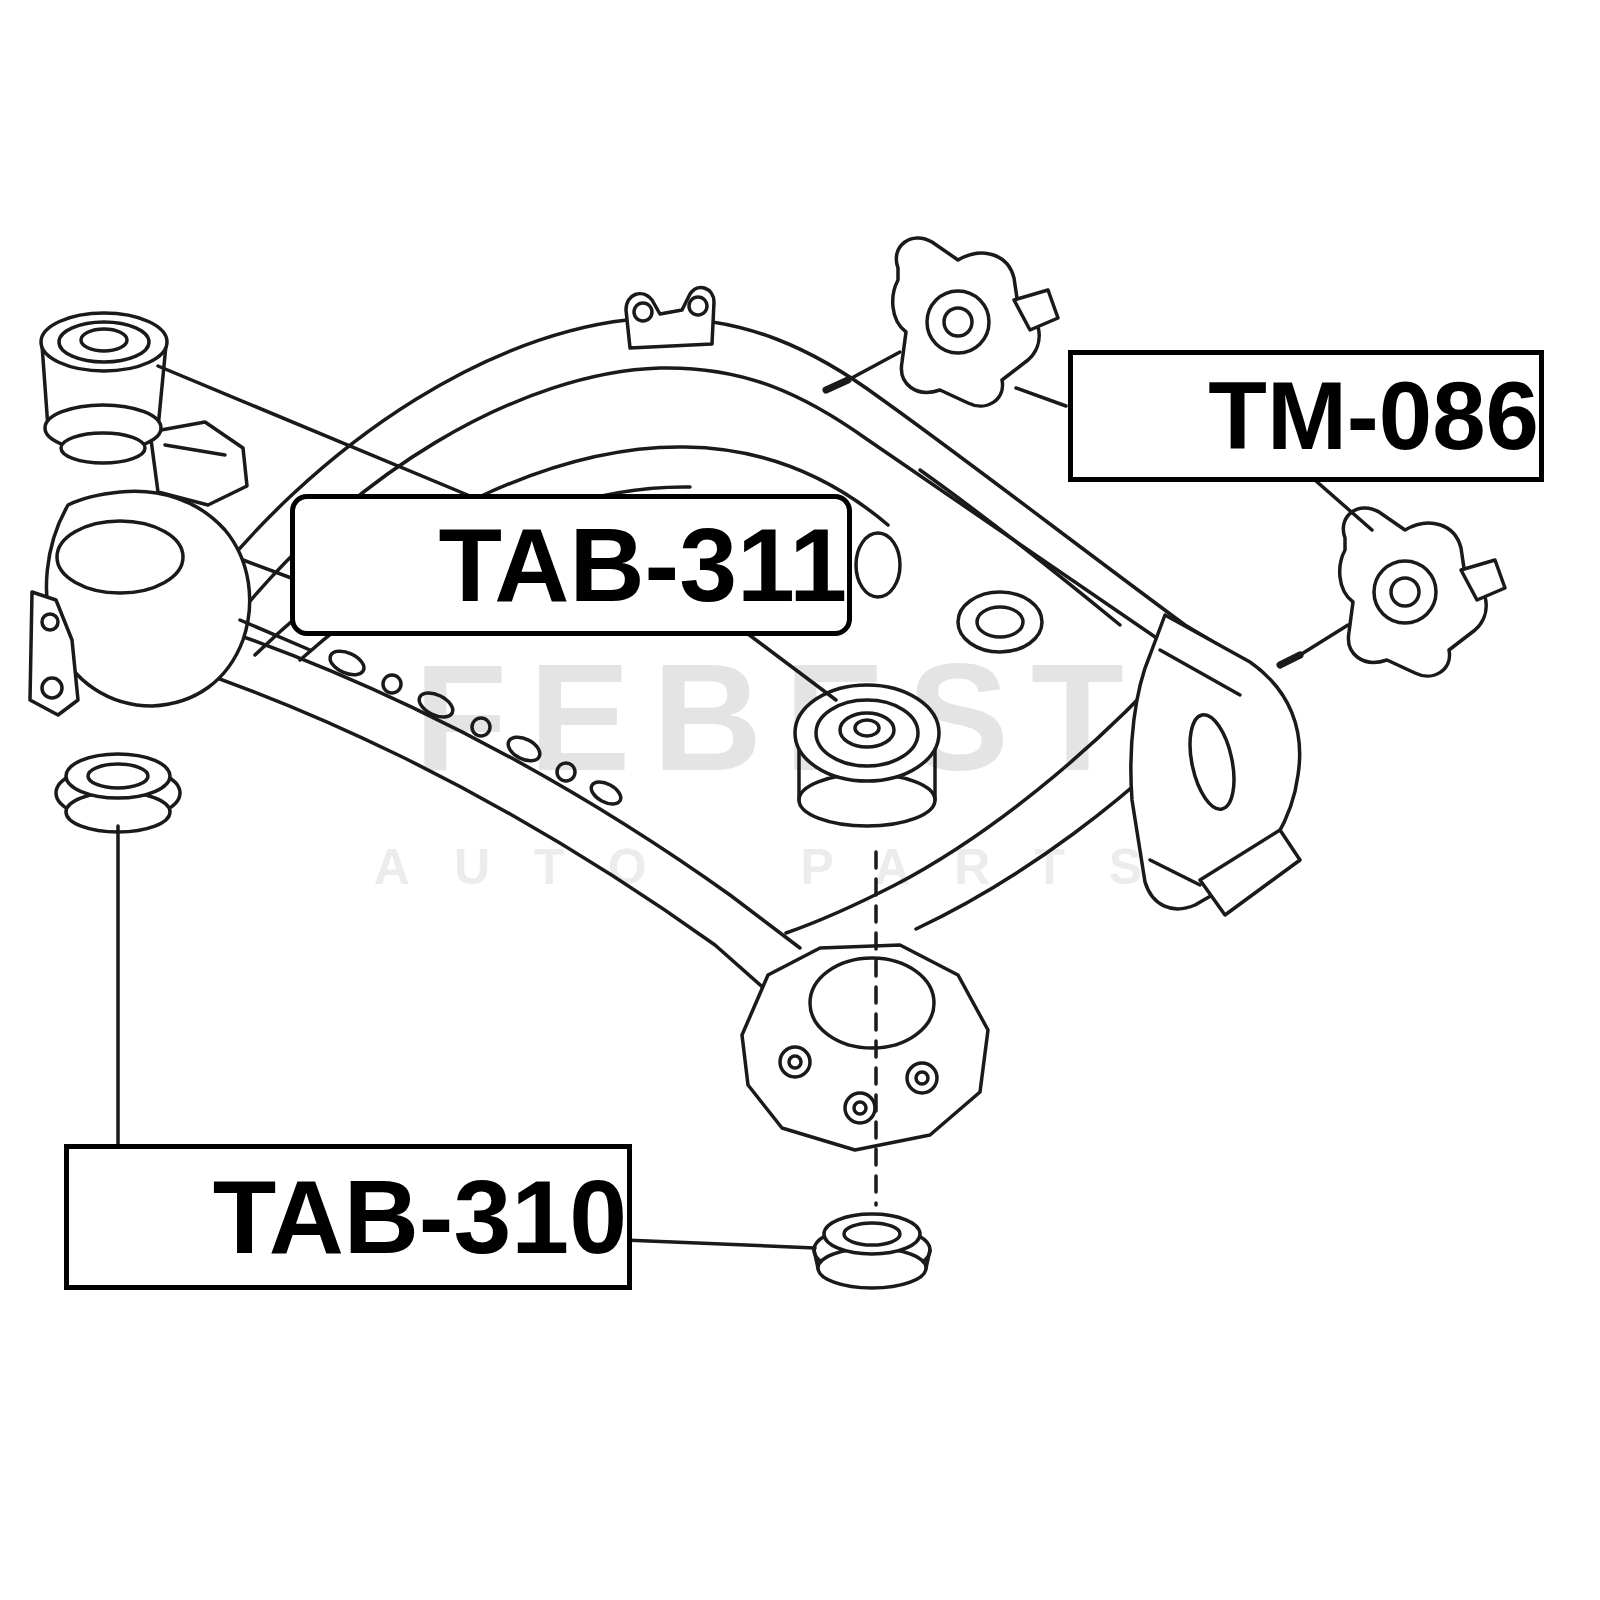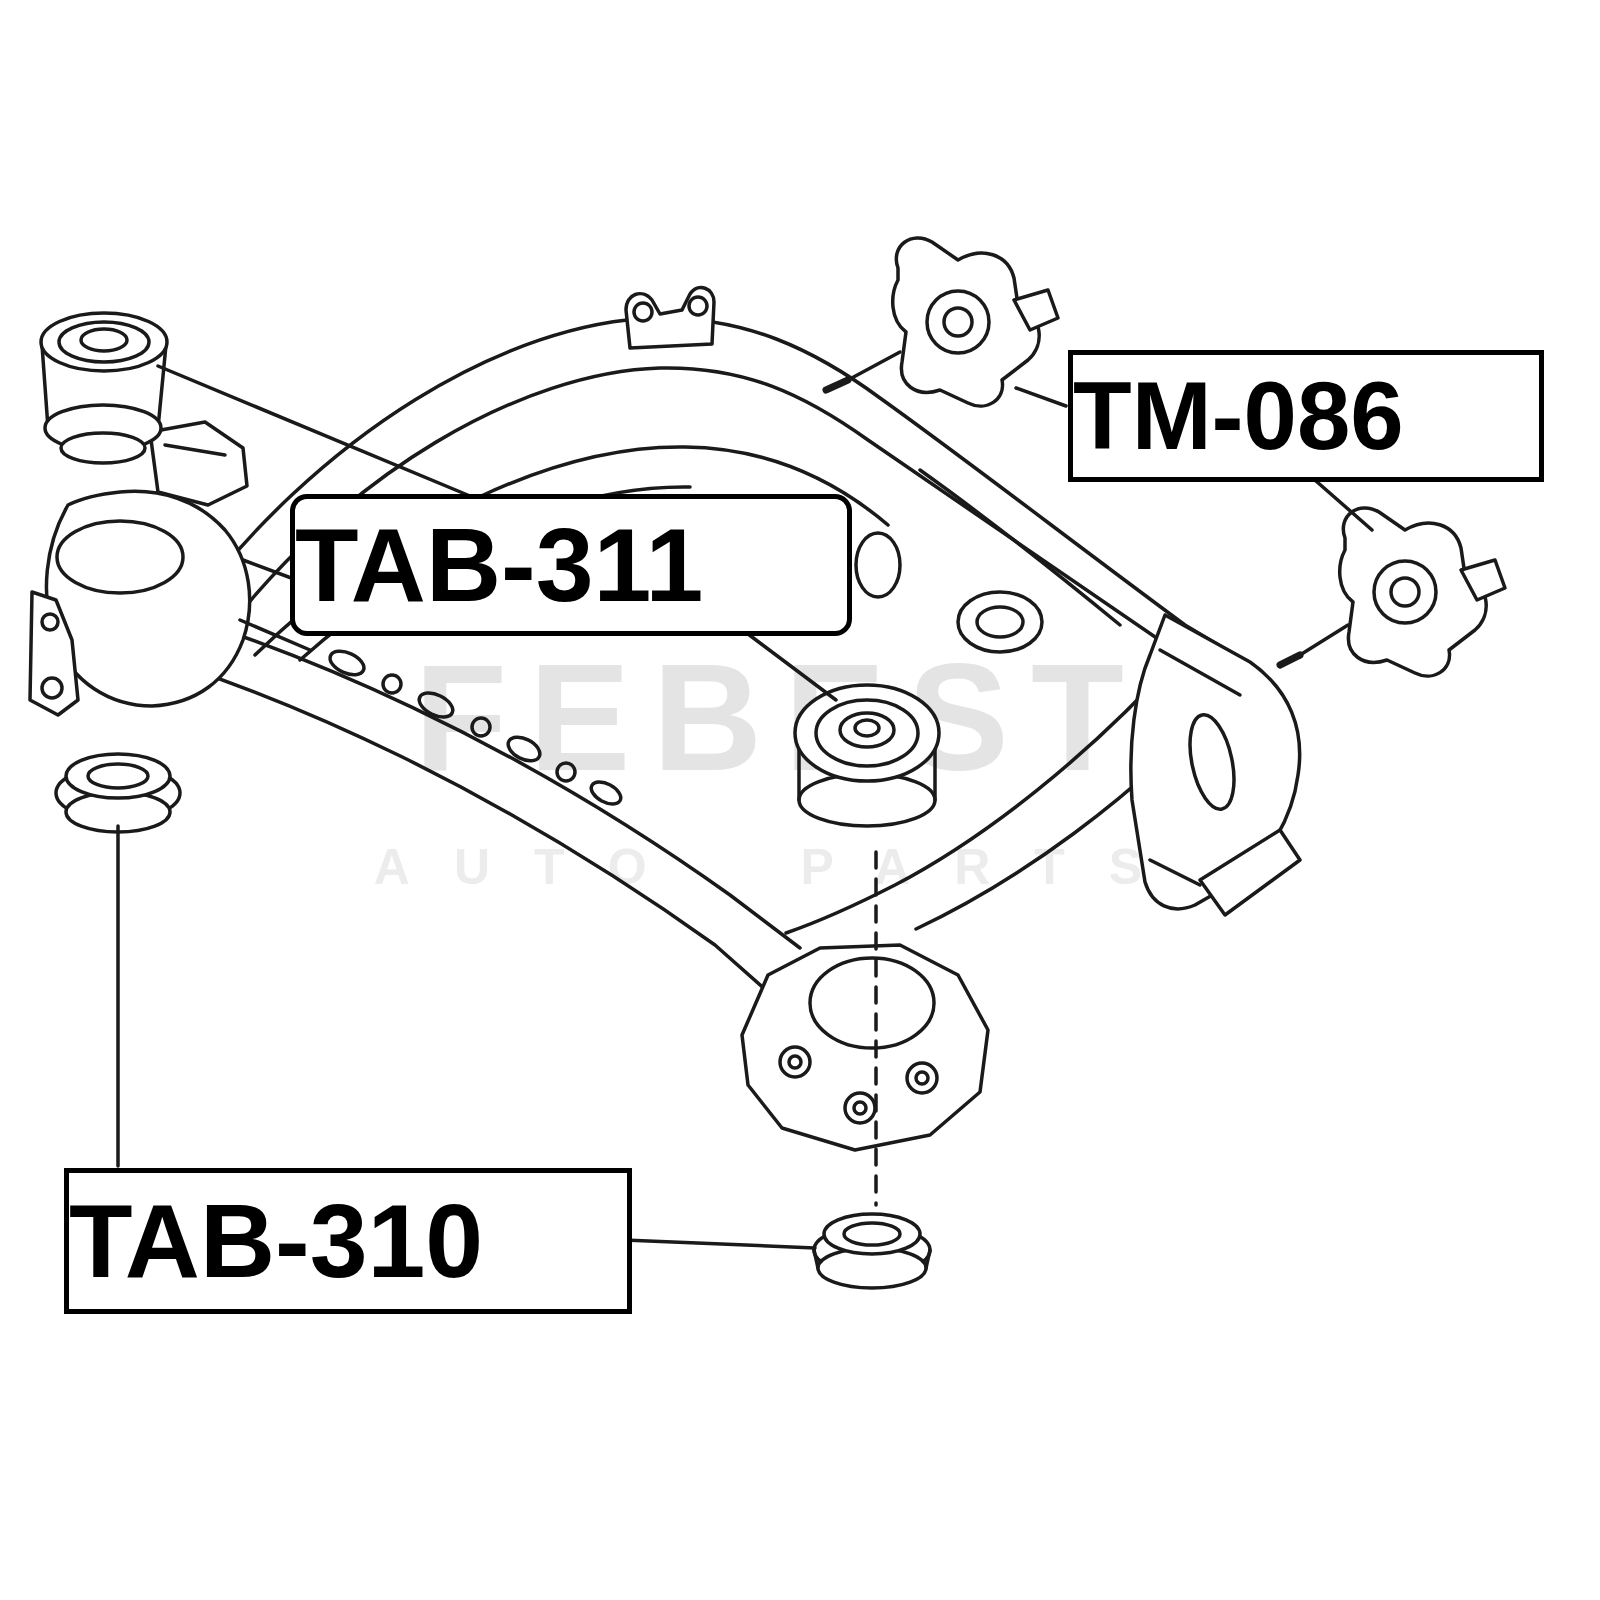--- a/index.html
+++ b/index.html
@@ -20,27 +20,27 @@
   .wm2{
     position:absolute;left:340px;top:838px;width:880px;
     font-size:50px;font-weight:bold;letter-spacing:44px;word-spacing:52px;
     color:#ececec;text-align:center;z-index:0;
     font-family:"Liberation Sans",sans-serif;
   }
   svg.art{position:absolute;left:0;top:0;z-index:1;}
   
   .label-box{
     position:absolute;background:#ffffff;border:5px solid #000000;
-    display:flex;align-items:center;justify-content:flex-start;
+    display:flex;align-items:center;justify-content:flex-end;
     font-weight:bold;color:#000000;z-index:3;line-height:1;
     font-family:"Liberation Sans",sans-serif;
   }
   .tab311{left:290px;top:494px;width:552px;height:132px;font-size:104px;border-radius:17px;}
   .tm086{left:1068px;top:350px;width:466px;height:122px;font-size:96px;}
-  .tab310{left:64px;top:1168px;width:558px;height:136px;font-size:104px;}
+  .tab310{left:64px;top:1144px;width:558px;height:136px;font-size:104px;}
 </style>
 </head>
 <body>
 
 <div id="canvas">
 
   <div class="wm1">FEBEST</div>
   <div class="wm2">AUTO PARTS</div>
 
   <svg class="art" width="1600" height="1600" viewBox="0 0 1600 1600" fill="none" stroke="#1a1a1a" stroke-width="3.5" stroke-linecap="round" stroke-linejoin="round">

